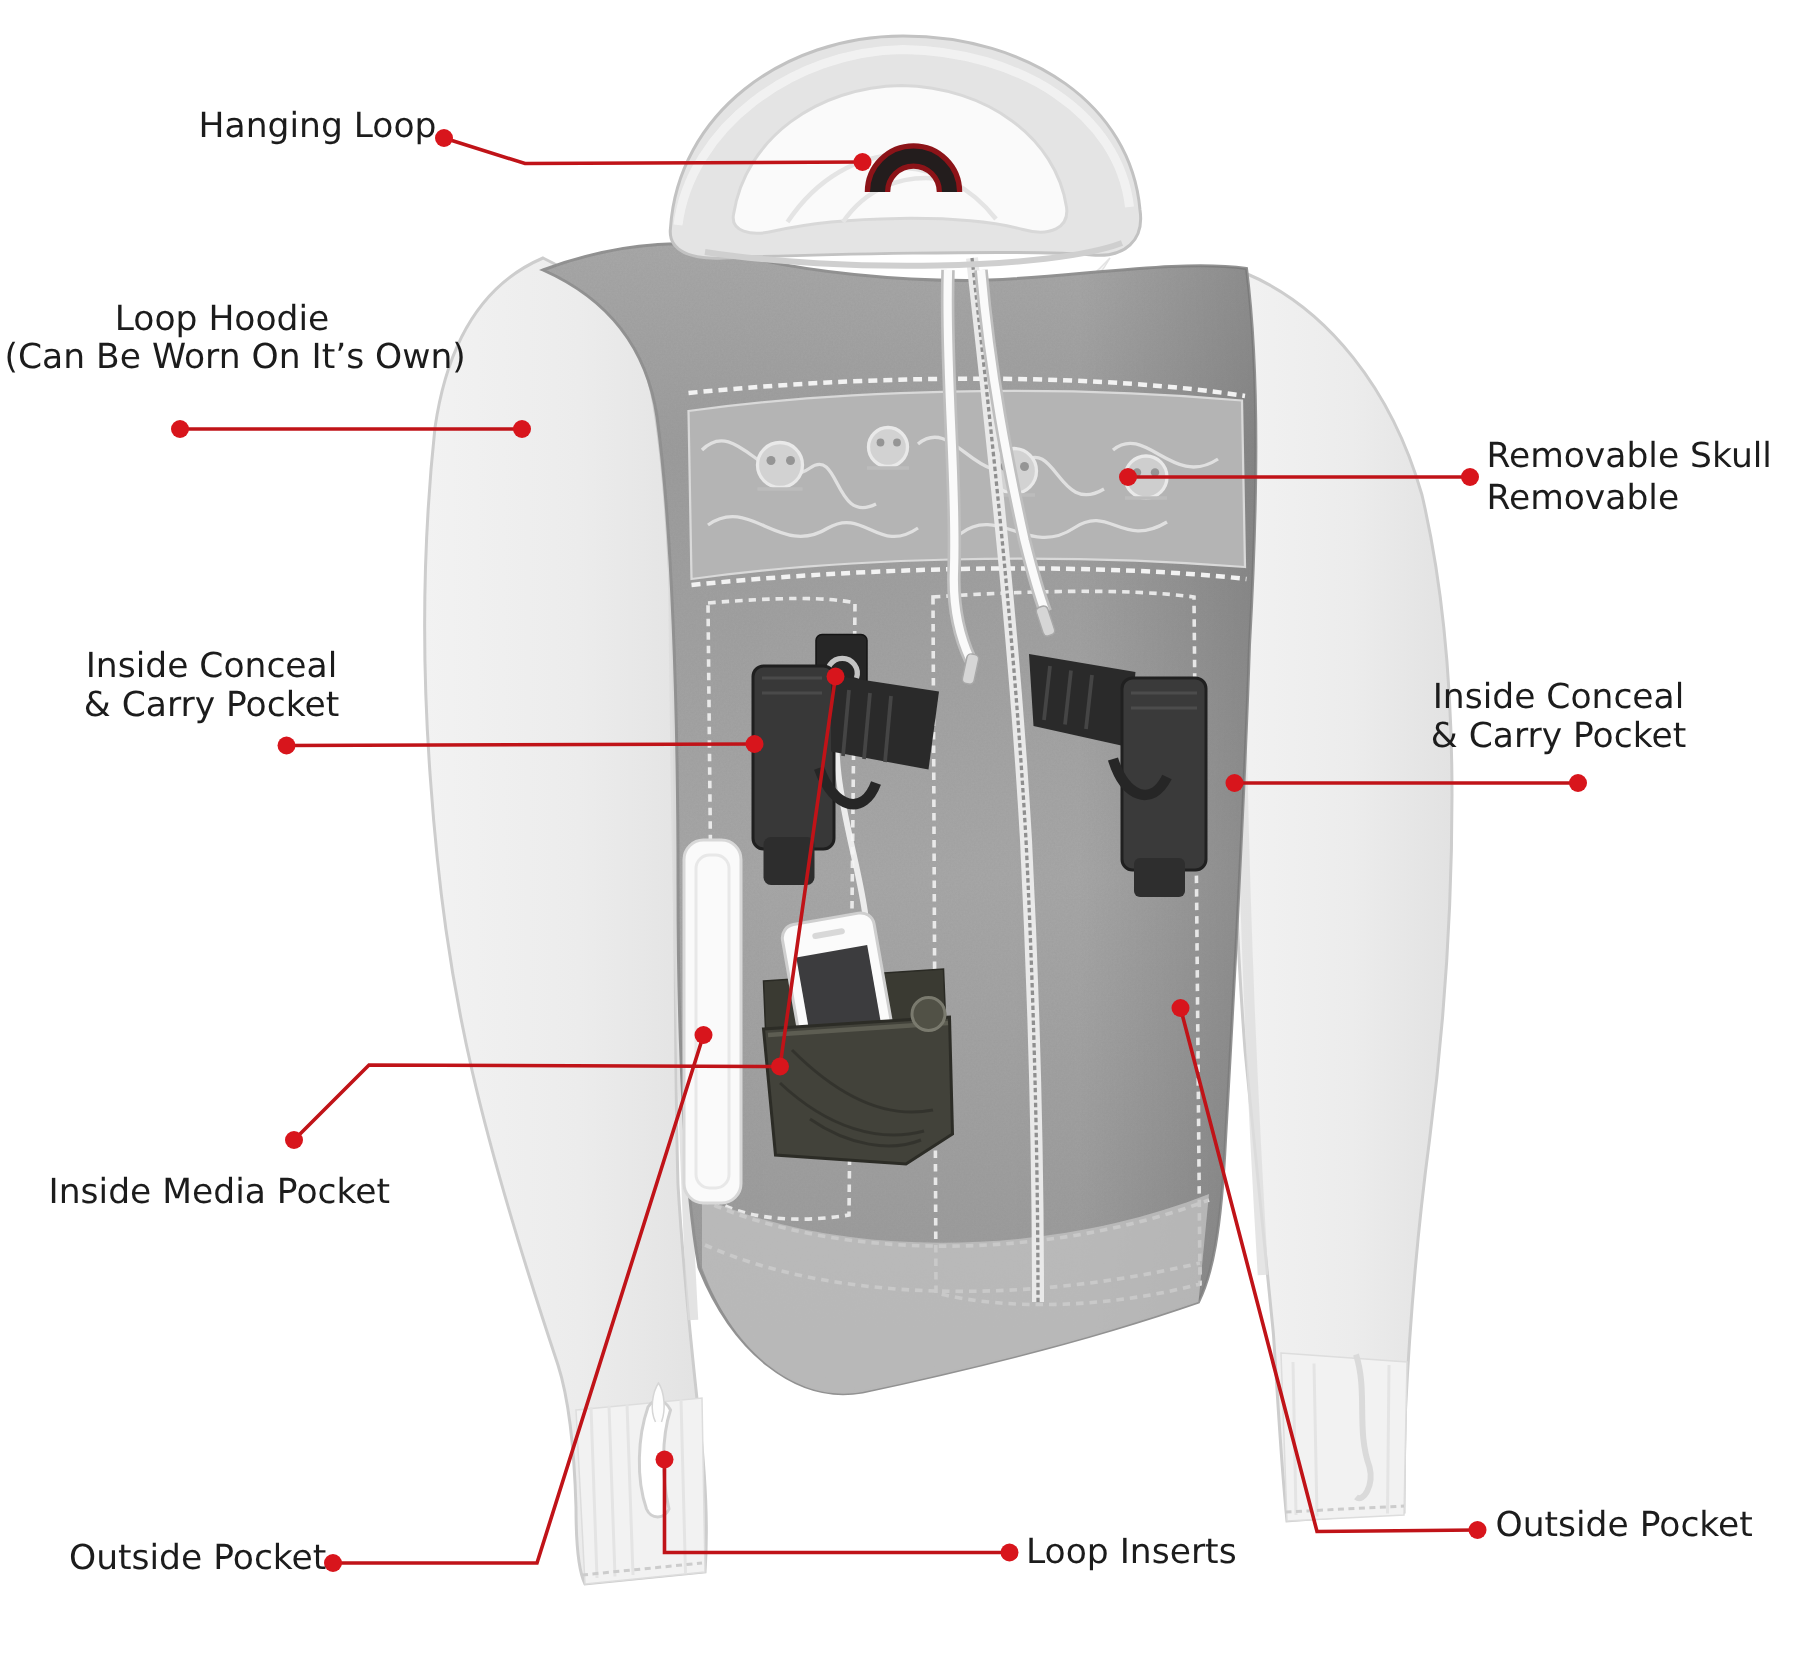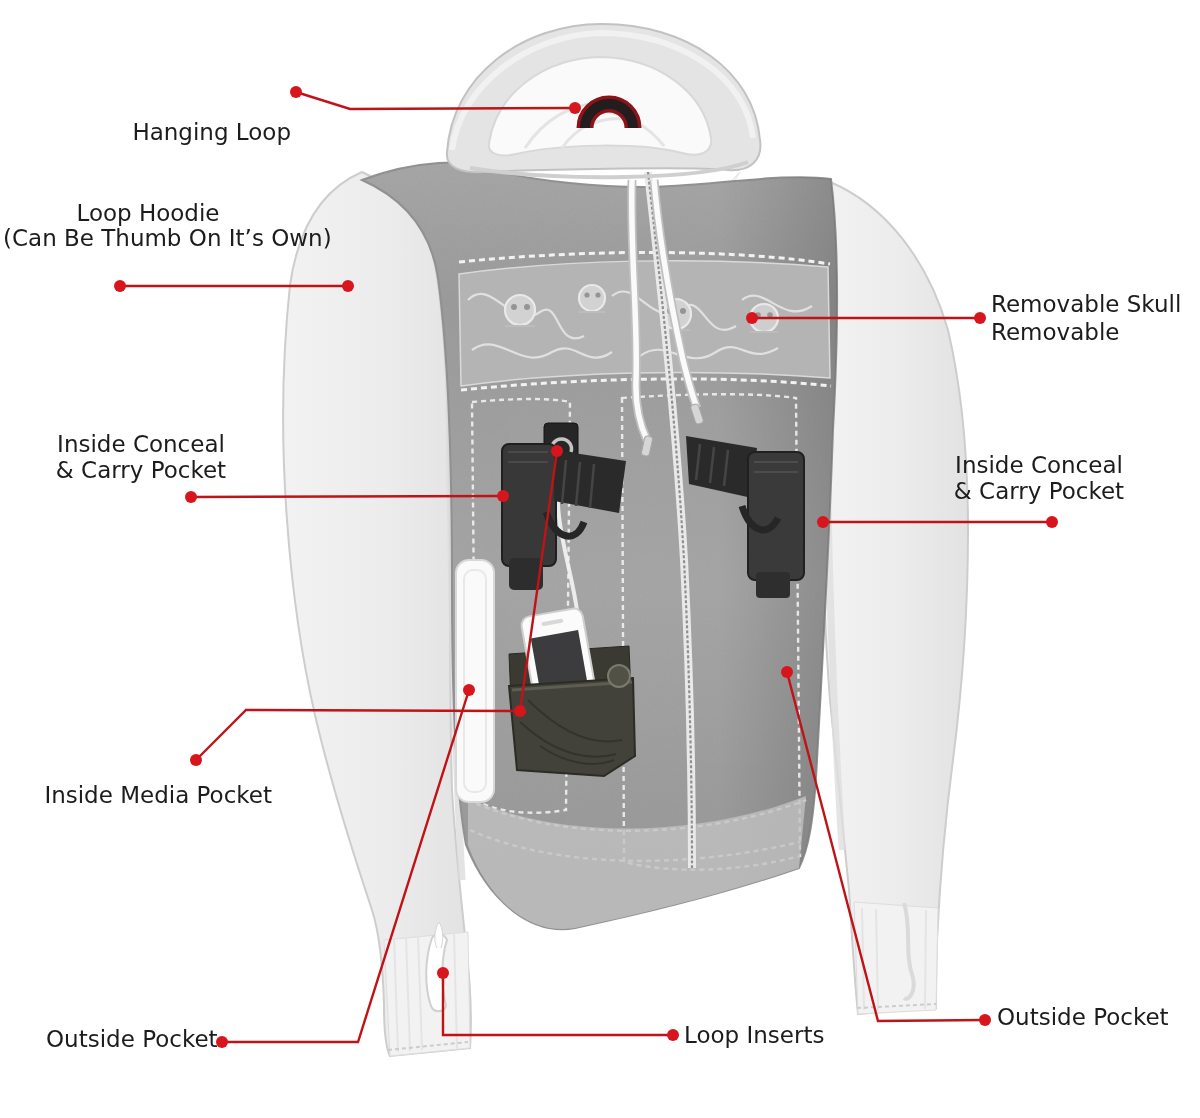--- a/index.html
+++ b/index.html
@@ -220,43 +220,43 @@
       <circle cx="222" cy="1042" r="6" fill="#d8151c"></circle>
       <circle cx="469" cy="690" r="6" fill="#d8151c"></circle>
       <polyline points="673,1035 443,1035 443,973" fill="none" stroke="#c01318" stroke-width="2.4"></polyline>
       <circle cx="673" cy="1035" r="6" fill="#d8151c"></circle>
       <circle cx="443" cy="973" r="6" fill="#d8151c"></circle>
       <polyline points="985,1020 878,1021 787,672" fill="none" stroke="#c01318" stroke-width="2.4"></polyline>
       <circle cx="985" cy="1020" r="6" fill="#d8151c"></circle>
       <circle cx="787" cy="672" r="6" fill="#d8151c"></circle>
     </svg>
 
-  <div class="label ta-r" style="left:41px;top:71px;width:250px;margin-top:48px;">Hanging Loop</div>
+  <div class="label ta-r" style="left:41px;top:71px;width:250px;">Hanging Loop</div>
 
   <div class="label ta-c lh25" style="left:3px;top:201px;width:290px;">
     <div class="ln">Loop Hoodie</div>
-    <div class="ln">(Can Be Thumb On It’s Own)</div>
+    <div class="ln">(Can Be Worn On It’s Own)</div>
   </div>
 
   <div class="label lh28" style="left:991px;top:290px;">
     <div class="ln">Removable Skull</div>
     <div class="ln">Removable</div>
   </div>
 
   <div class="label ta-c" style="left:28px;top:431px;width:226px;">
     <div class="ln">Inside Conceal</div>
     <div class="ln">&amp; Carry Pocket</div>
   </div>
 
   <div class="label ta-c" style="left:941px;top:452px;width:196px;">
     <div class="ln">Inside Conceal</div>
     <div class="ln">&amp; Carry Pocket</div>
   </div>
 
-  <div class="label ta-r lh25" style="left:12px;top:783px;width:260px;">
+  <div class="label ta-r lh25" style="left:0px;top:783px;width:260px;">
     <div class="ln">Inside Media Pocket</div>
   </div>
 
   <div class="label" style="left:46px;top:1026px;">Outside Pocket</div>
 
   <div class="label" style="left:684px;top:1022px;">Loop Inserts</div>
 
   <div class="label" style="left:997px;top:1004px;">Outside Pocket</div>
 
 </div>

